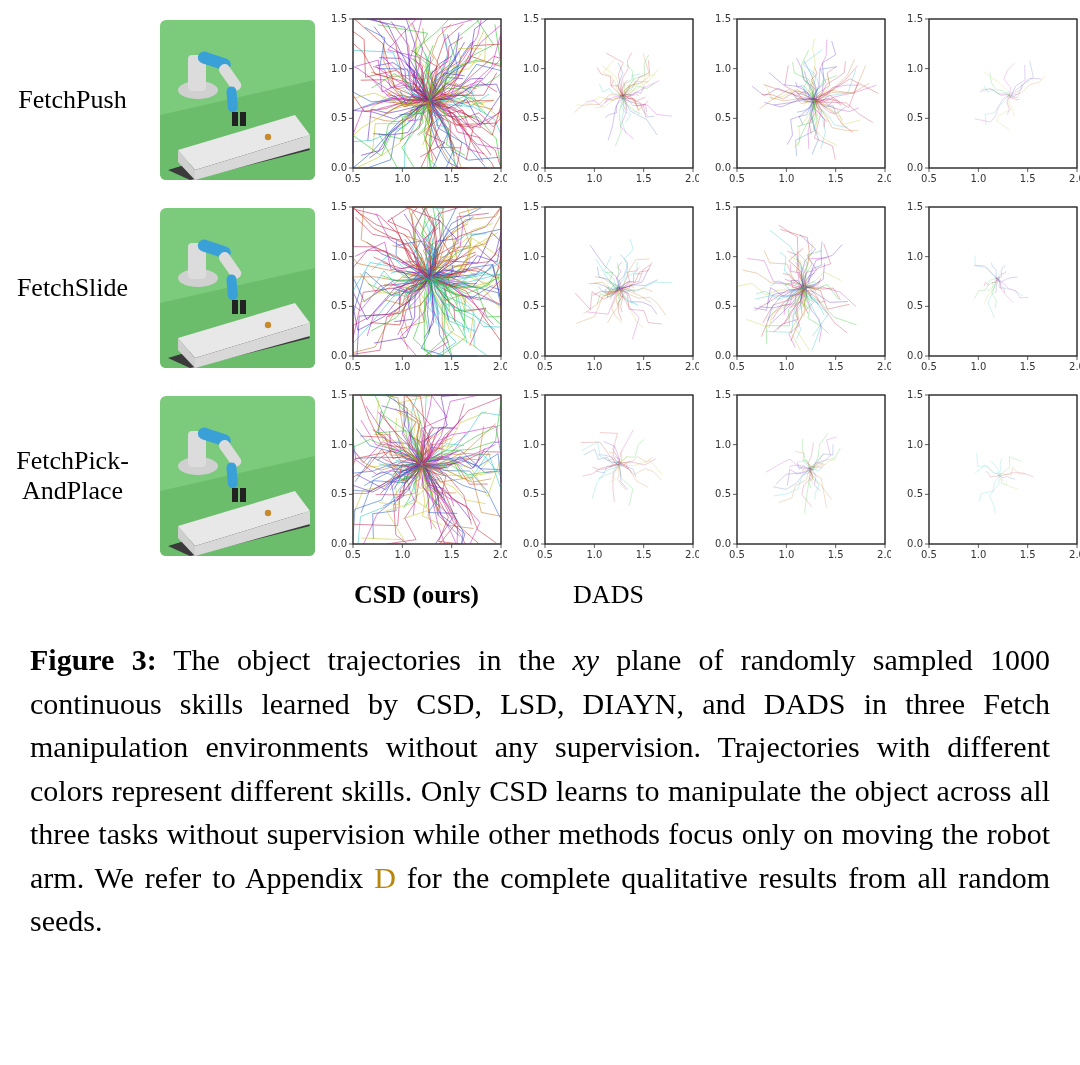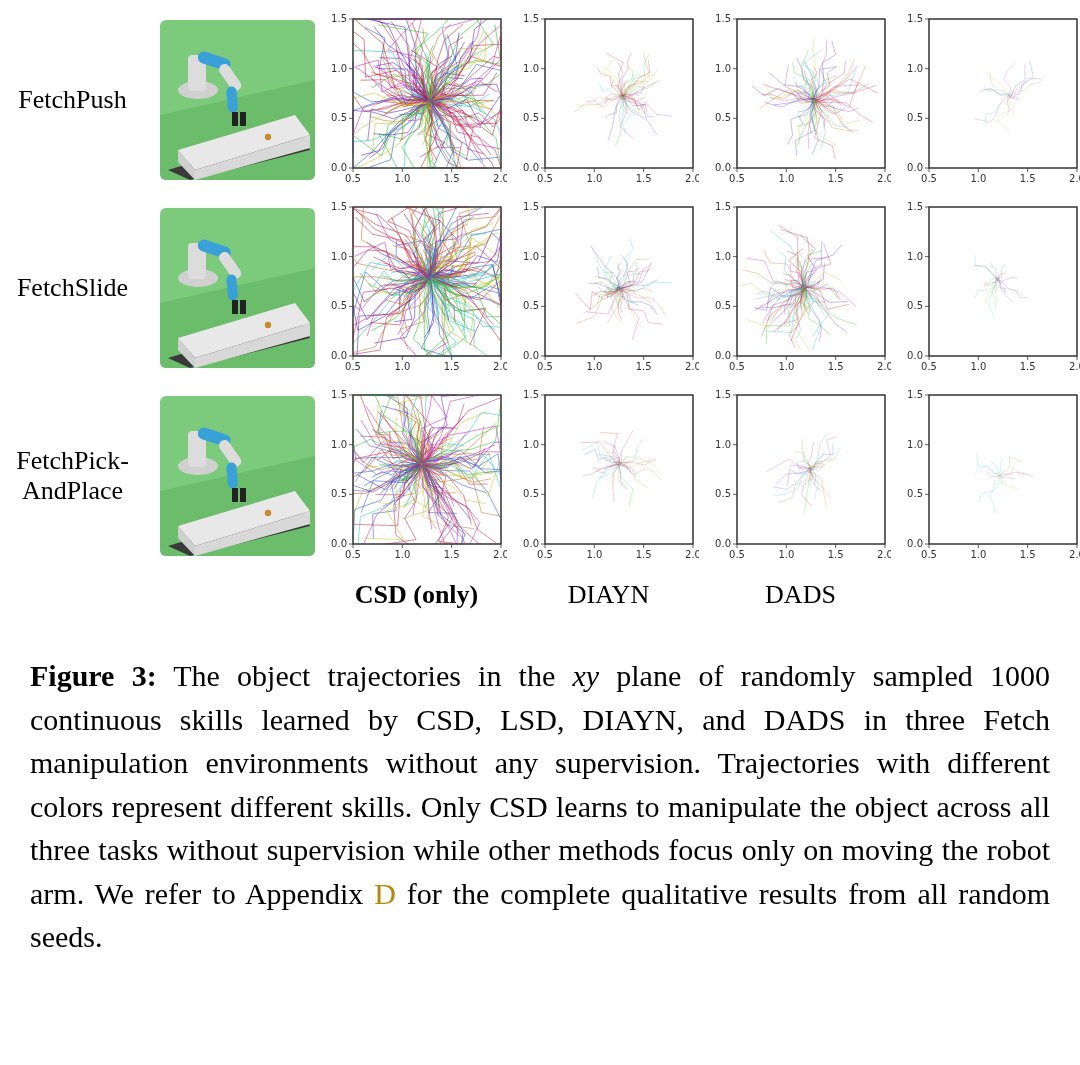--- a/index.html
+++ b/index.html
@@ -5,21 +5,21 @@
   html,body{margin:0;padding:0;background:#fff;font-family:"Times New Roman",Times,serif;}
   .page{width:1080px;margin:0 auto;box-sizing:border-box;padding:10px 30px 30px 30px;}
   .grid{display:grid;grid-template-columns:150px 155px repeat(4,180px);grid-template-rows:repeat(3,180px) 40px;gap:8px 12px;align-items:center;justify-content:center;}
   .rowlabel{text-align:center;font-size:26px;line-height:1.15;}
   .thumb{width:155px;height:160px;border-radius:6px;overflow:hidden;display:flex;align-items:center;justify-content:center;}
   .thumb svg{display:block;}
   .plot{width:180px;height:175px;}
   .plot svg{display:block;}
   .collabel{text-align:center;font-size:26px;padding-top:2px;}
   .collabel.bold{font-weight:bold;}
-  .caption{margin-top:40px;font-size:30px;line-height:1.45;text-align:justify;}
+  .caption{margin-top:24px;font-size:30px;line-height:1.45;text-align:justify;}
   .caption .lead{font-weight:bold;}
   .caption .it{font-style:italic;font-family:"Times New Roman",serif;}
   .caption .link{color:#b8860b;}
   
   .tick{font:10px "DejaVu Sans","Helvetica",sans-serif;fill:#333;}
 </style>
 </head>
 <body>
 
 <div class="page">
@@ -1410,20 +1410,19 @@
           <line x1="22" y1="105.33333333333334" x2="26" y2="105.33333333333334" stroke="#333" stroke-width="0.8"></line>
           <text class="tick" x="20" y="108.33333333333334" text-anchor="end">0.5</text>
           <line x1="22" y1="55.66666666666667" x2="26" y2="55.66666666666667" stroke="#333" stroke-width="0.8"></line>
           <text class="tick" x="20" y="58.66666666666667" text-anchor="end">1.0</text>
           <line x1="22" y1="6" x2="26" y2="6" stroke="#333" stroke-width="0.8"></line>
           <text class="tick" x="20" y="9" text-anchor="end">1.5</text>
   </svg>
       </div>
       <div></div>
       <div></div>
-      <div class="collabel bold">CSD (only)</div>
-      <div class="collabel">DIAYN</div>
+      <div class="collabel bold">CSD (ours)</div>
       <div class="collabel">DADS</div>
     </div>
   <p class="caption">
     <span class="lead">Figure 3:</span><span> The object trajectories in the </span><span class="it">xy</span><span> plane of randomly sampled </span><span>1000</span><span> continuous skills learned by CSD, LSD, DIAYN, and DADS in three Fetch manipulation environments without any supervision. Trajectories with different colors represent different skills. Only CSD learns to manipulate the object across all three tasks without supervision while other methods focus only on moving the robot arm. We refer to Appendix </span><span class="link">D</span><span> for the complete qualitative results from all random seeds.</span>
   </p>
 </div>
 
 </body></html>

